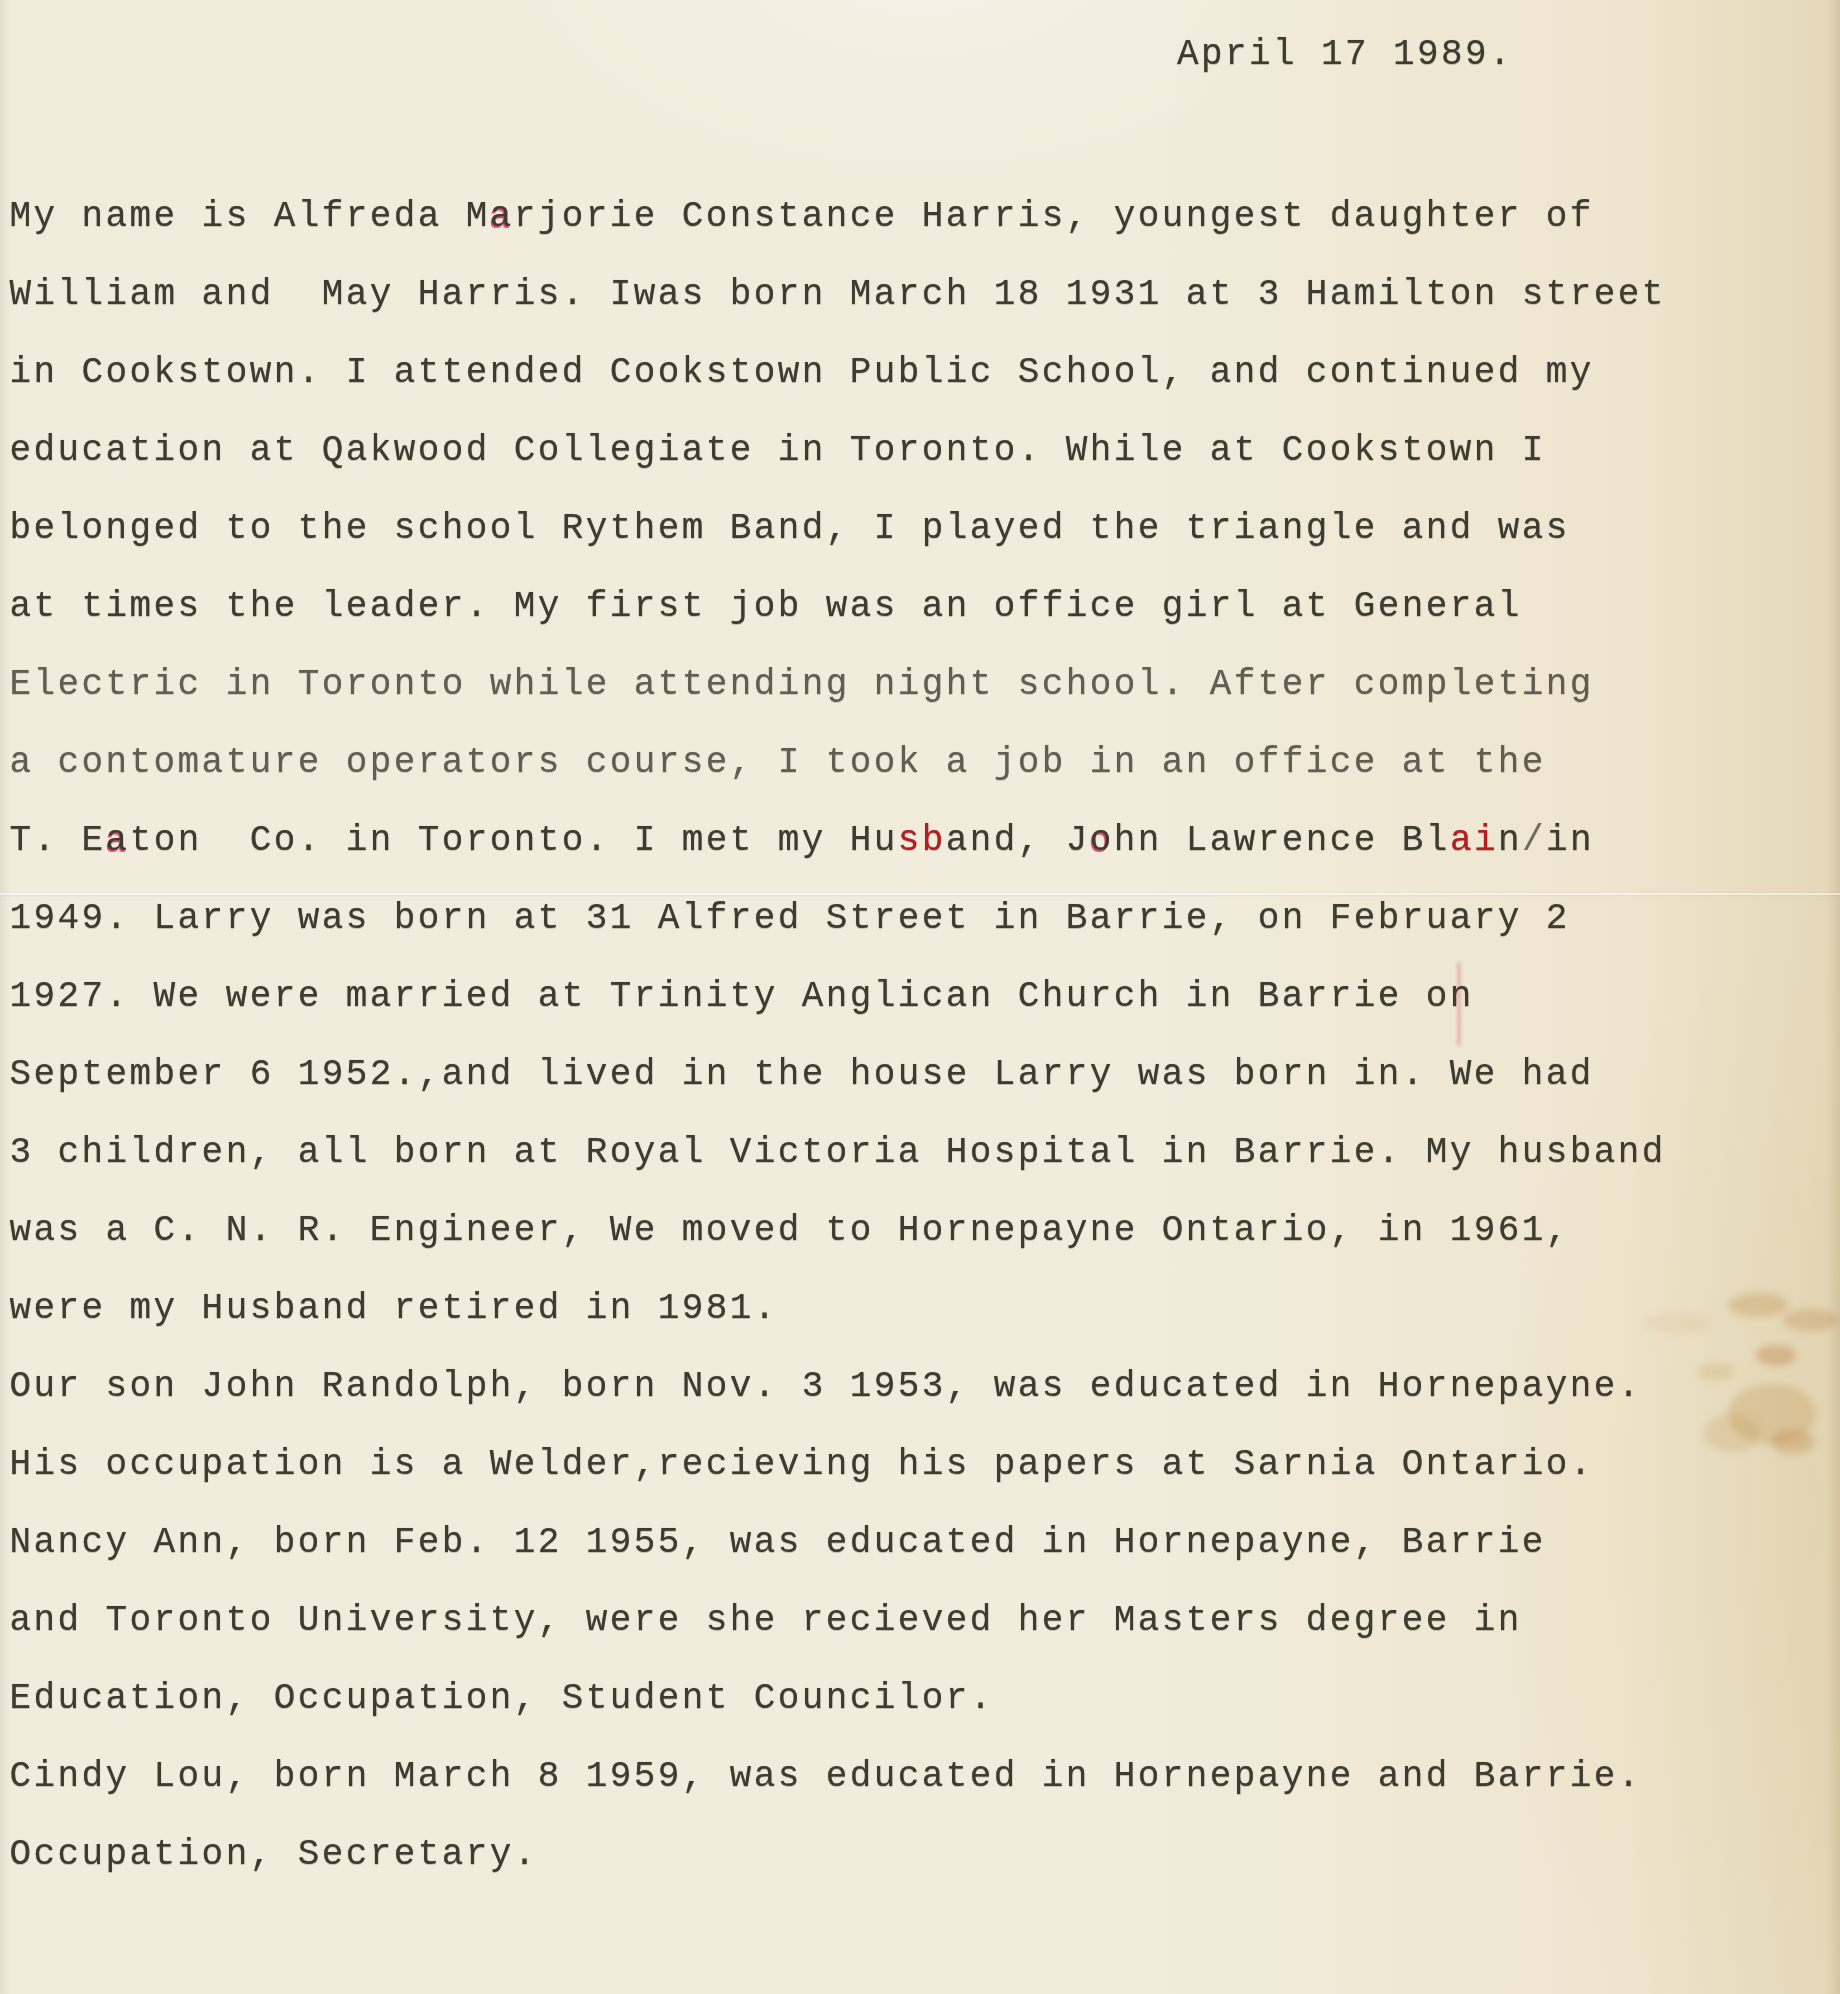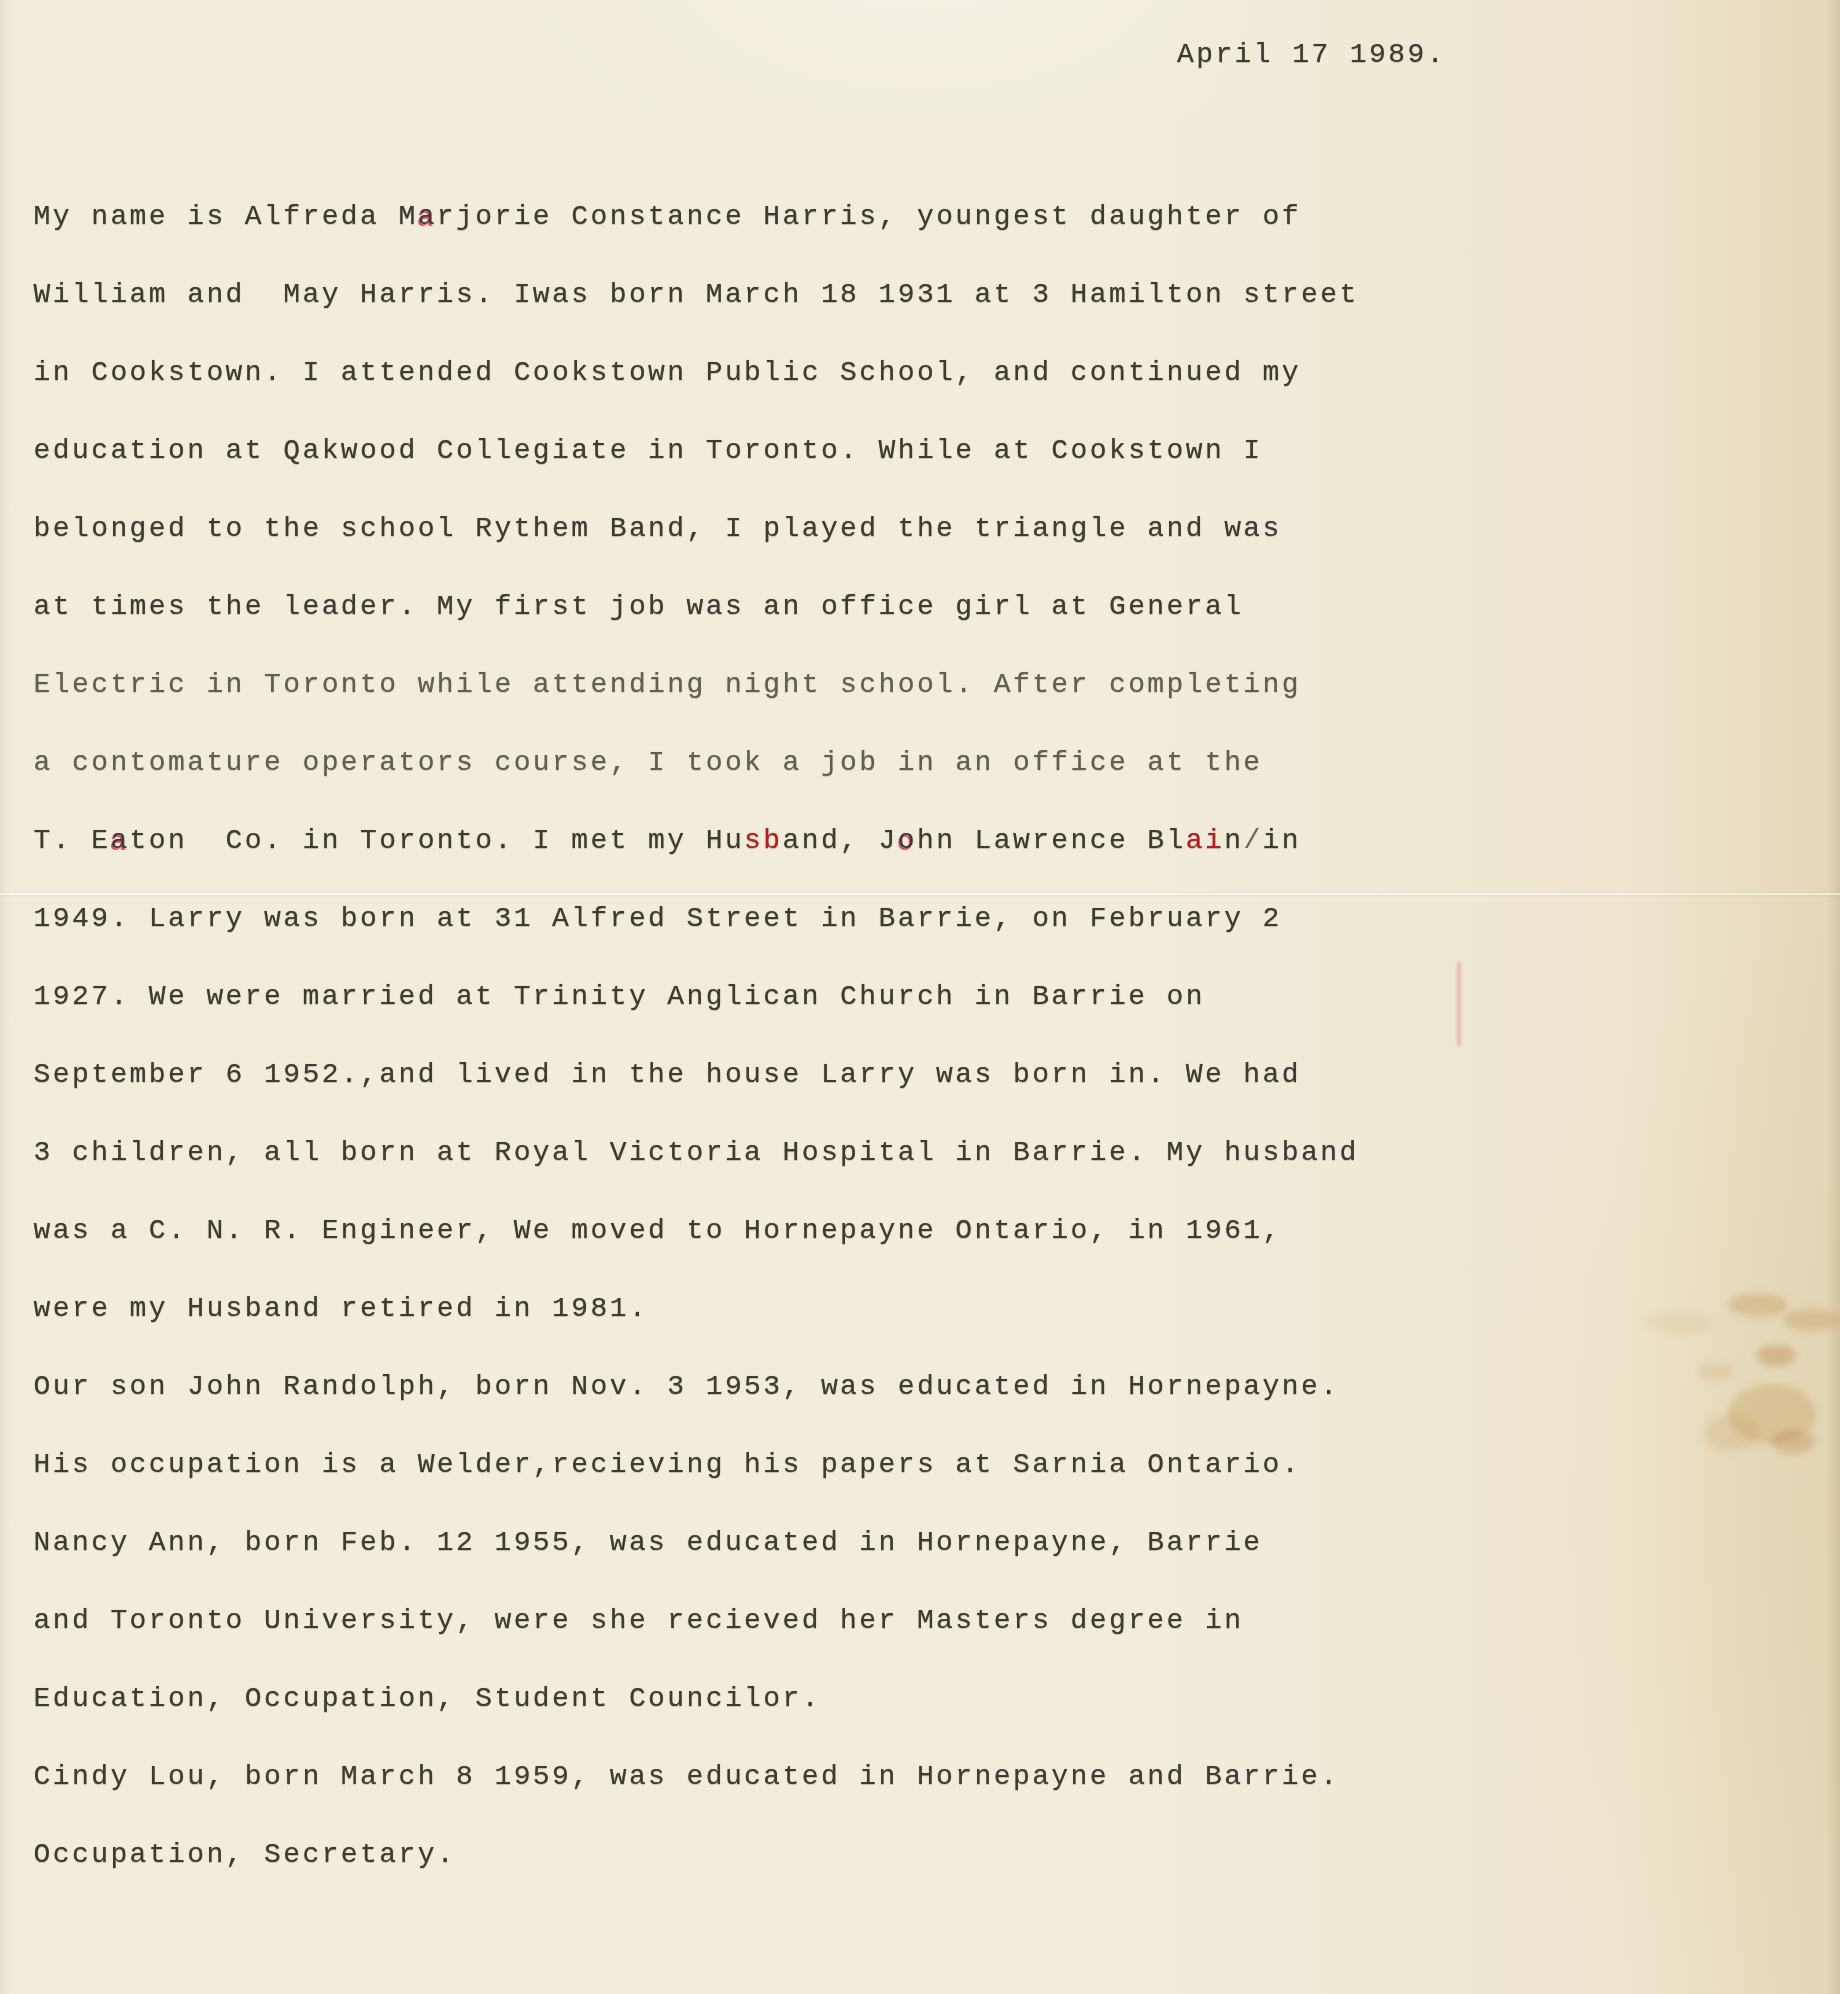--- a/index.html
+++ b/index.html
@@ -64,37 +64,36 @@
     width: 4px;
     height: 84px;
     background: rgba(214,60,110,0.28);
     border-radius: 2.4px;
     filter: blur(1.6px);
     pointer-events: none;
   }
   
   .typed {
     color: #3e3b31;
-    font-size: 28px;
+    font-size: 36px;
     letter-spacing: 2.4px;
     white-space: pre;
     text-shadow: 0 0 0.8px rgba(62,59,49,0.50), 0 0.8px 0.4px rgba(62,59,49,0.22);
   }
   .date-line {
     position: absolute;
     left: 1177px;
     top: 16px;
     line-height: 78px;
   }
   .body-text {
     position: absolute;
     left: 9.6px;
     top: 178px;
     line-height: 78px;
-    margin-left: 24px;
   }
   .line { height: 78px; }
   .line.faded { opacity: 0.8; font-family: Liberation Mono, monospace; }
   .ink-red-under {
     text-shadow: -1.2px 2px 0.4px rgba(224,42,88,0.85), 0 0 0.8px rgba(62,59,49,0.5);
   }
   .ink-maroon {
     color: #b91c1c;
     text-shadow: 0 0 0.8px rgba(88,34,47,0.55), 0 0.8px 0.4px rgba(88,34,47,0.25);
   }

